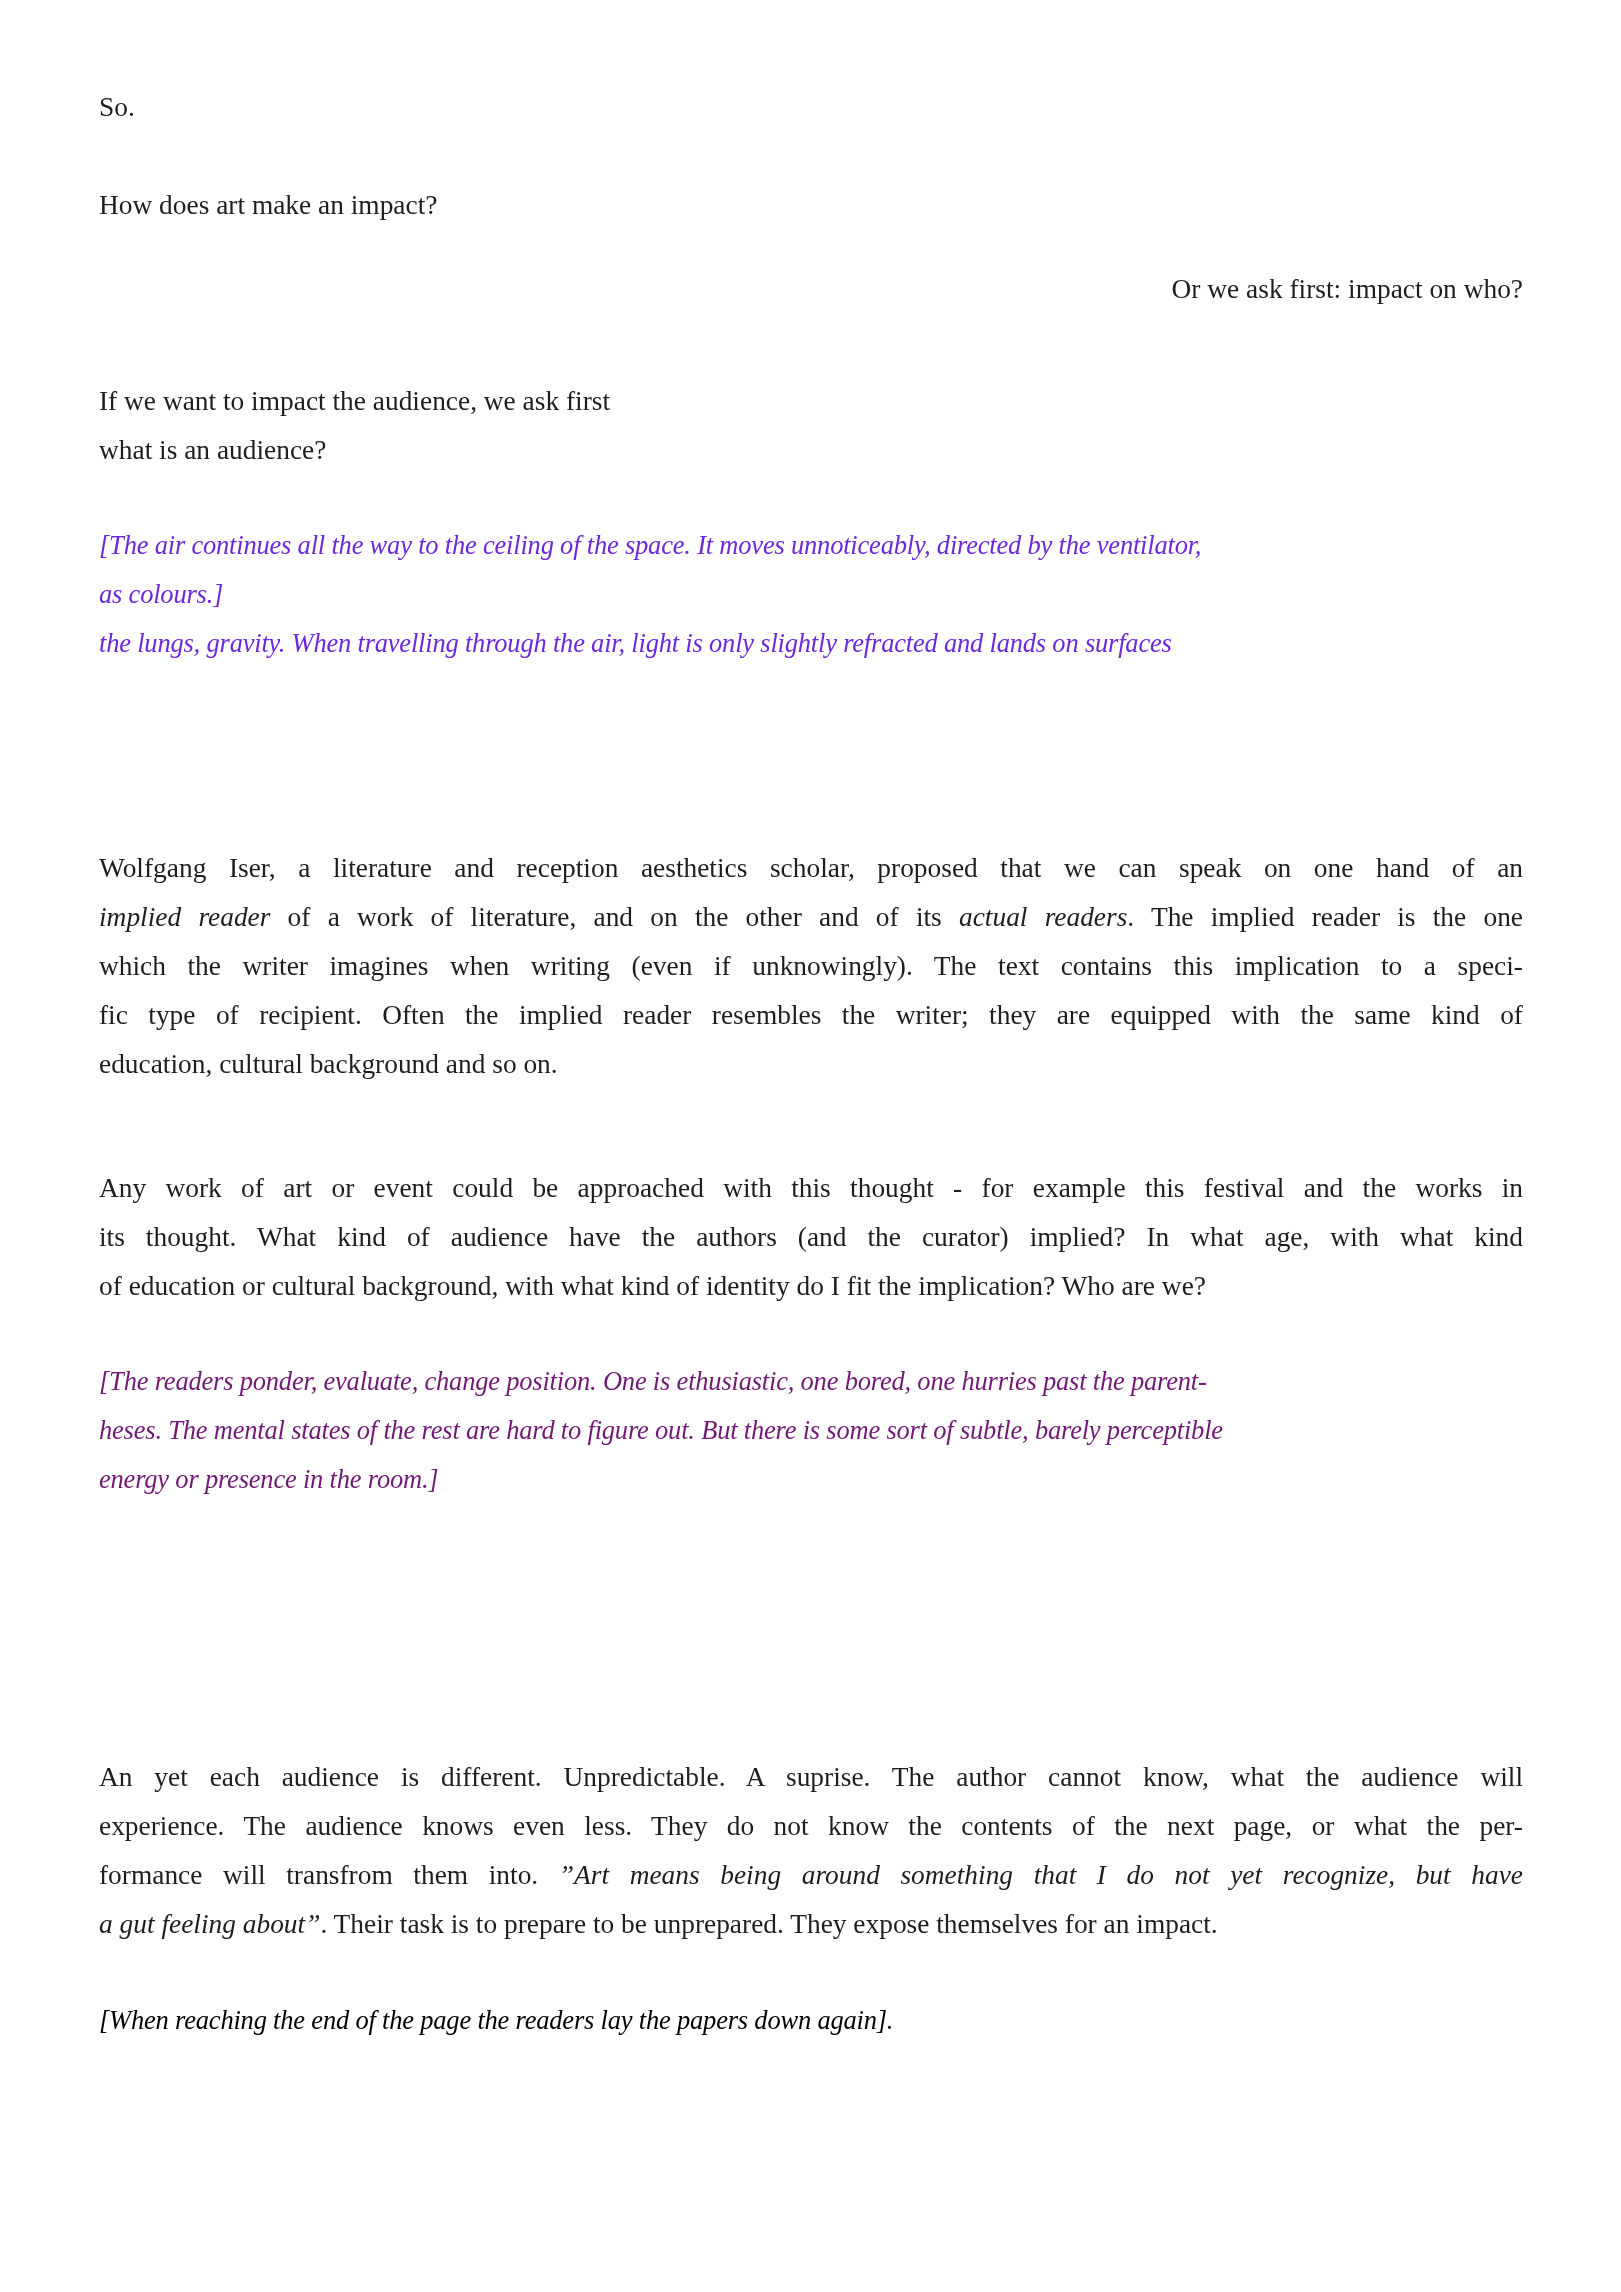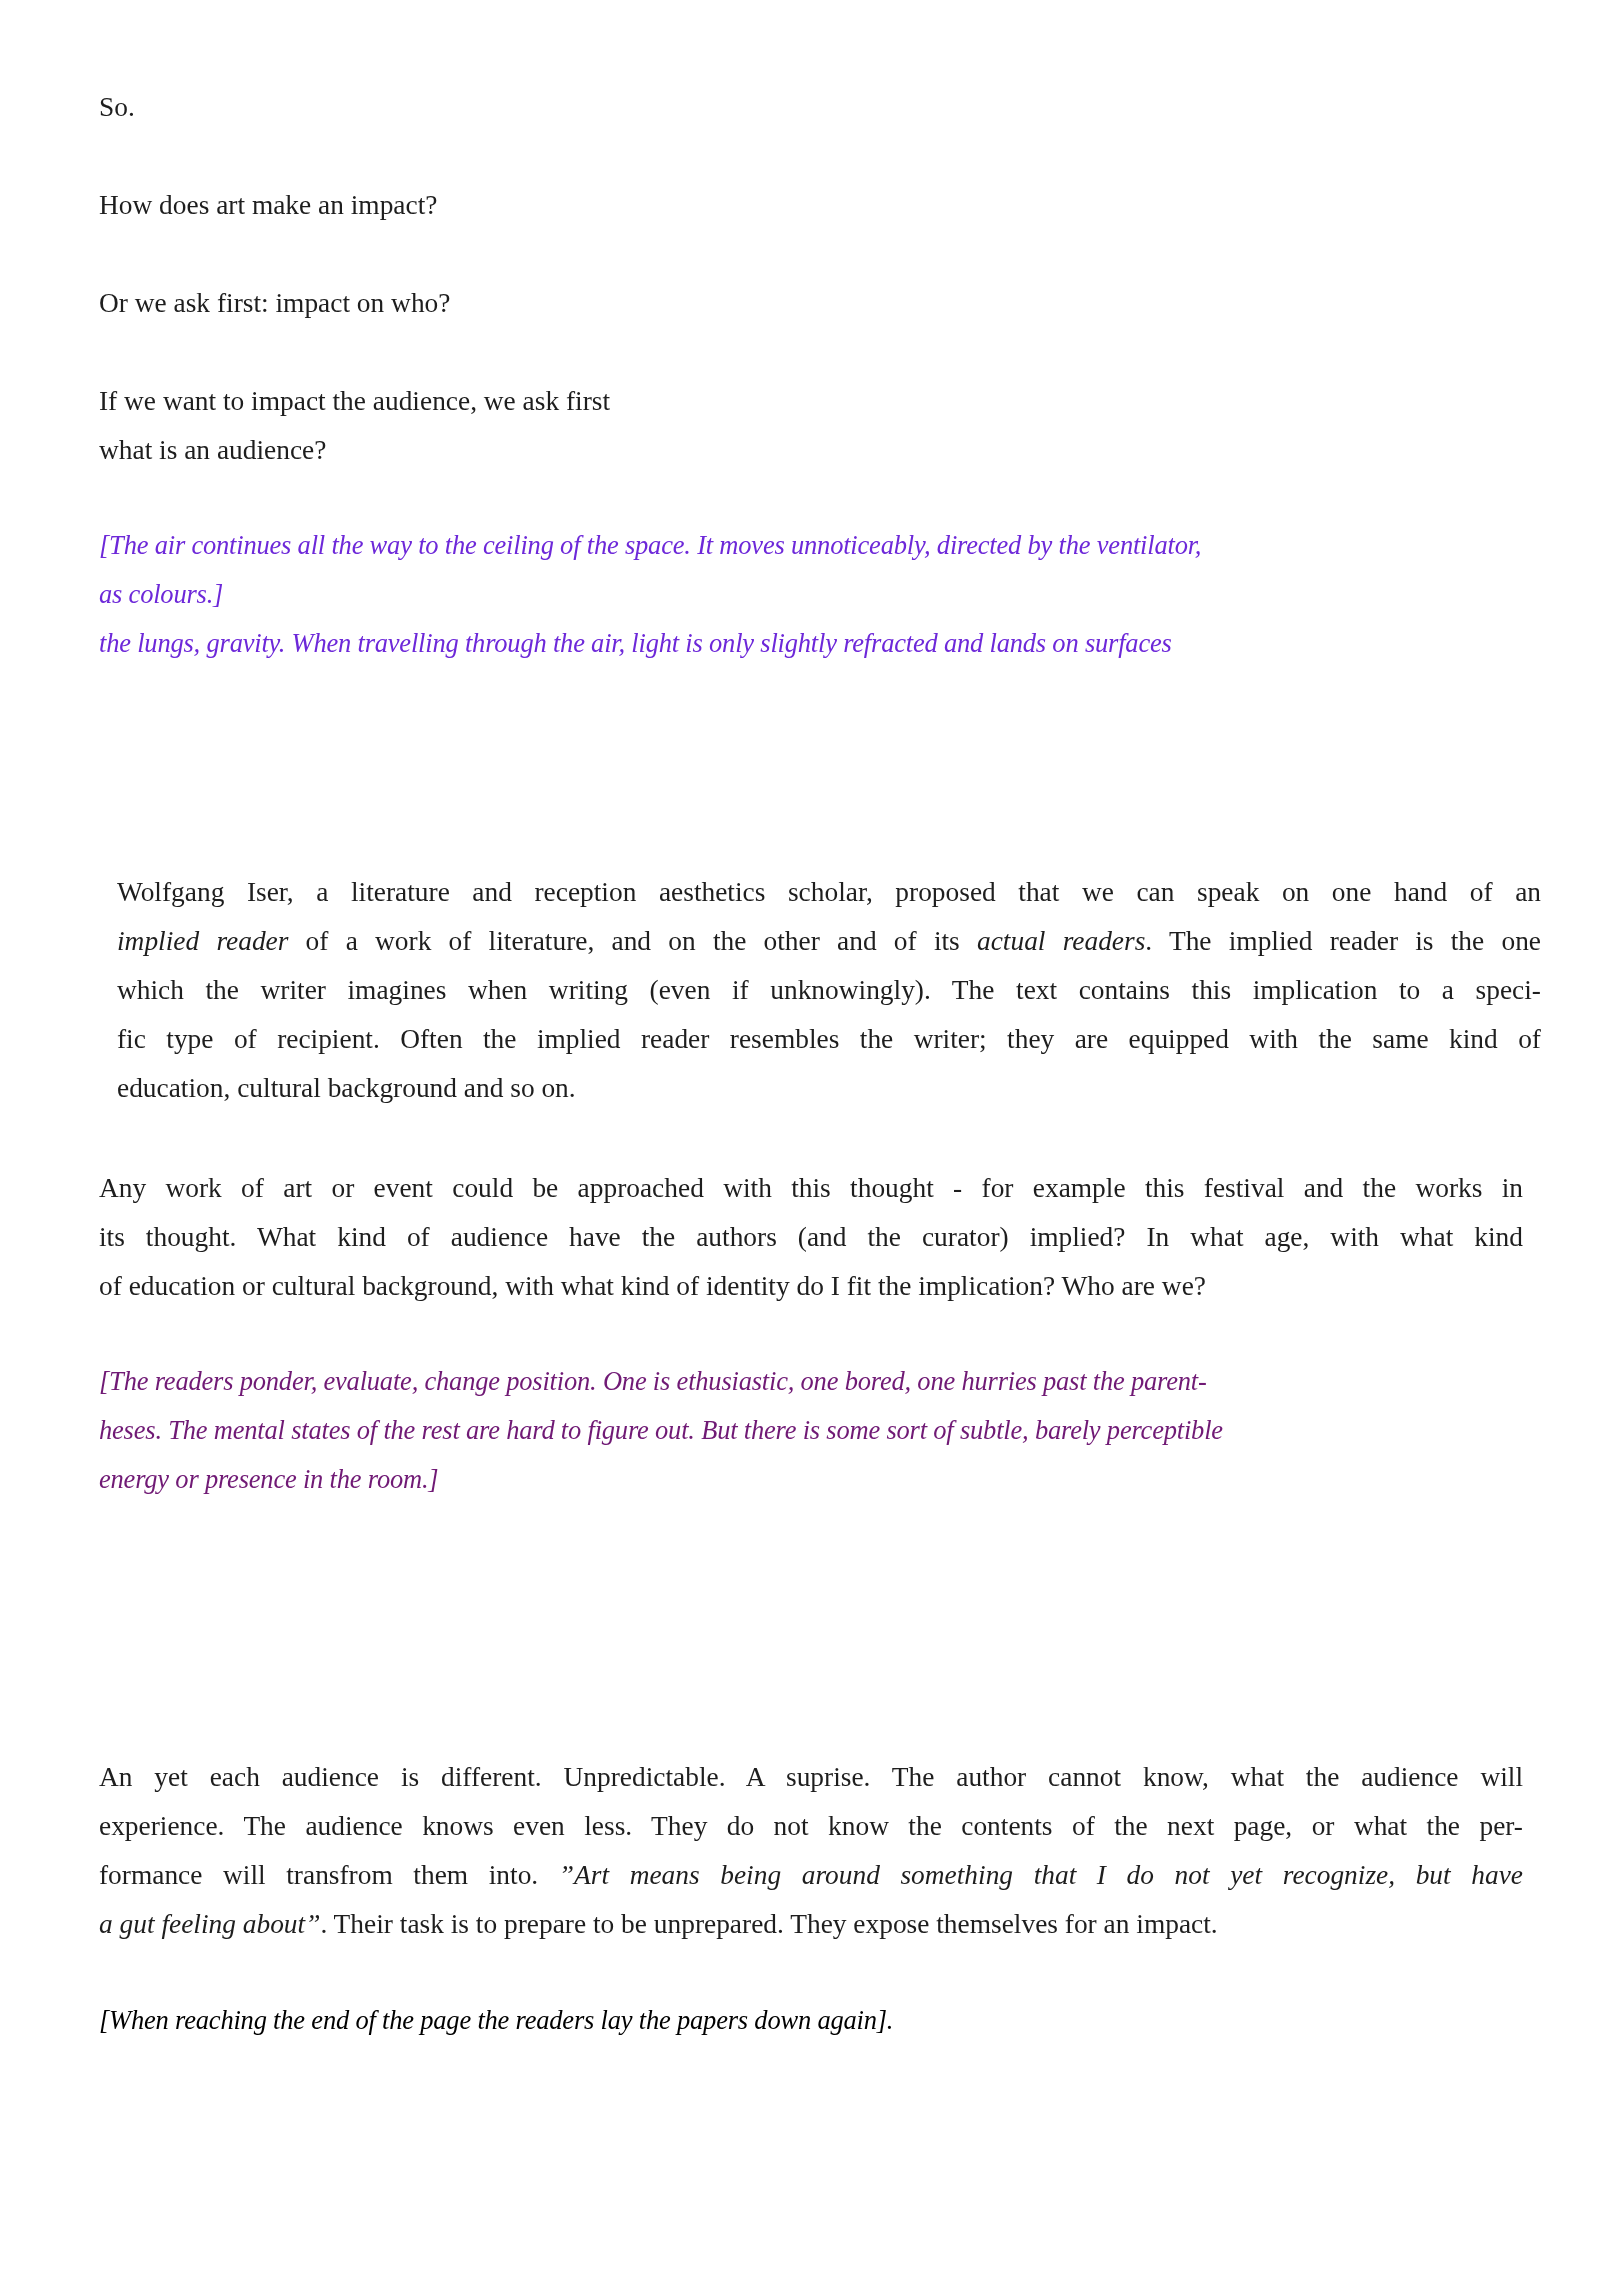--- a/index.html
+++ b/index.html
@@ -33,24 +33,24 @@
   .line.just {
     text-align: justify;
     text-align-last: justify;
     text-justify: inter-word;
   }
   .it { font-style: italic; }
 
   
   #b-so    { top:  83px; }
   #b-q1    { top: 181px; }
-  #b-q2    { top: 279px; }
+  #b-q2    { top: 265px; text-align: right; }
   #b-q3    { top: 377px; }
   #b-red1  { top: 521px; }
-  #b-iser  { top: 868px; margin-left: 18px; }
+  #b-iser  { top: 844px; }
   #b-any   { top: 1164px; }
   #b-red2  { top: 1357px; }
   #b-anyet { top: 1753px; }
   #b-red3  { top: 1996px; }
 </style>
 </head>
 <body>
 
 <div class="page" style="background: rgb(255, 255, 255); color: rgb(30, 30, 30);">
   <section class="blk" id="b-so">

